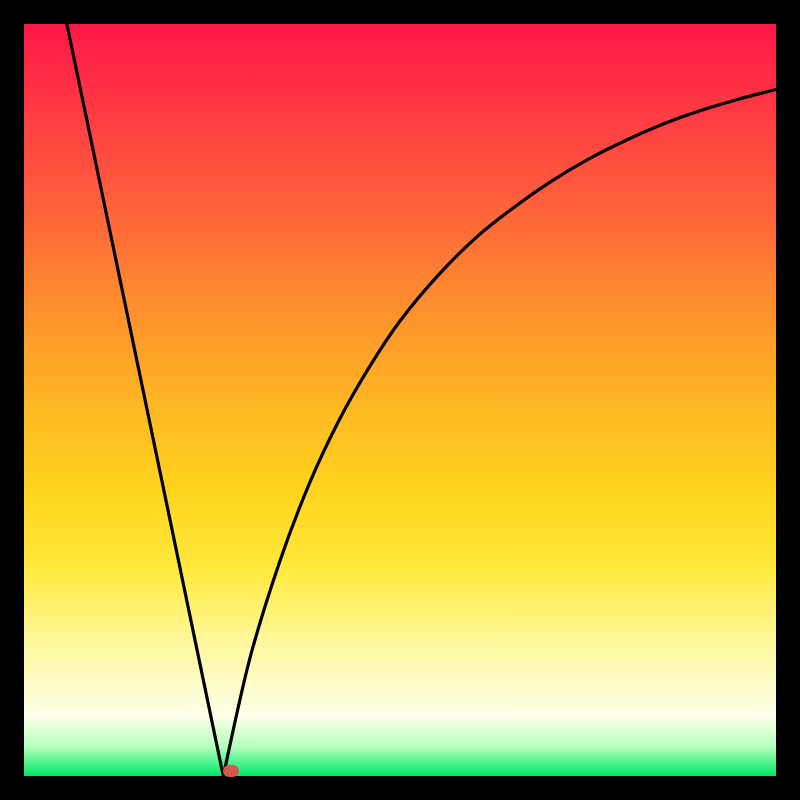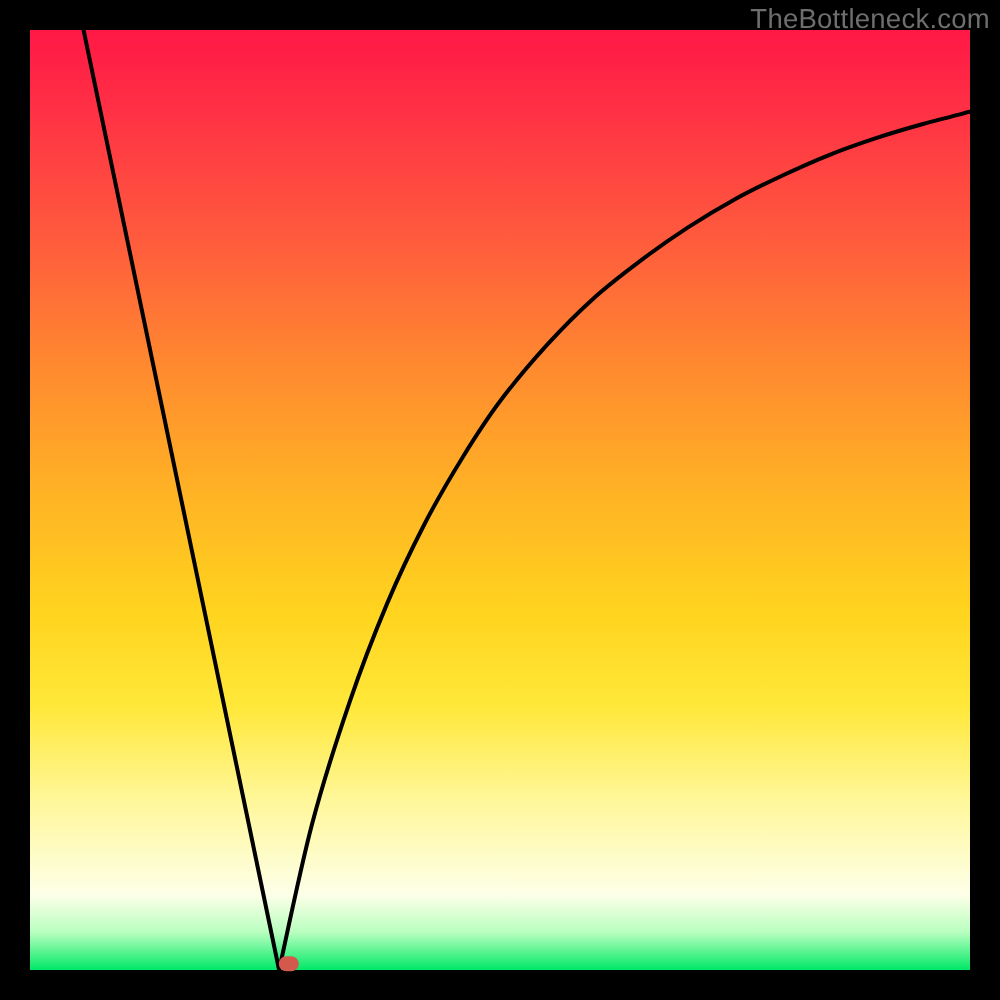--- a/index.html
+++ b/index.html
@@ -63,20 +63,19 @@
     height: 12px;
     background: #d4594d;
     border-radius: 6px;
     transform: translate(-50%, -50%);
   }
 </style>
 </head>
 <body>
 
 <div class="frame">
-  <div class="watermark">TheBottleneck.com</div>
   <div class="plot-area">
     <svg class="curve" viewBox="0 0 752 752" preserveAspectRatio="none">
       <path id="curve-path" fill="none" stroke="#000" stroke-width="3.2" stroke-linecap="round" stroke-linejoin="round" d="M 42.864000000000004 0 L 199.28 752 L 199.28 752 C 203.66666666666666 732.5733333333333 216.2 671.16 225.6 635.4399999999999 C 235 599.7199999999999 245.65333333333334 567.1333333333334 255.68 537.6800000000001 C 265.70666666666665 508.22666666666674 275.73333333333335 482.5333333333333 285.76 458.71999999999997 C 295.78666666666663 434.90666666666664 305.8133333333333 414.2266666666667 315.84 394.8 C 325.8666666666667 375.37333333333333 335.8933333333333 358.4533333333333 345.92 342.15999999999997 C 355.9466666666667 325.8666666666666 364.72 312.08000000000004 376 297.04 C 387.28 282 401.0666666666667 265.70666666666665 413.6 251.91999999999996 C 426.1333333333333 238.1333333333333 438.66666666666663 225.60000000000002 451.2 214.32000000000002 C 463.73333333333335 203.04000000000002 476.26666666666665 193.64000000000001 488.8 184.24 C 501.33333333333337 174.84 513.8666666666667 166.0666666666666 526.4 157.91999999999996 C 538.9333333333333 149.7733333333333 551.4666666666667 142.25333333333336 564 135.36000000000004 C 576.5333333333333 128.46666666666673 589.0666666666667 122.45066666666669 601.6 116.56000000000002 C 614.1333333333333 110.66933333333334 626.6666666666666 105.02933333333334 639.1999999999999 100.016 C 651.7333333333332 95.00266666666667 664.2666666666668 90.61599999999999 676.8000000000001 86.47999999999999 C 689.3333333333334 82.344 701.8666666666667 78.70933333333332 714.4 75.19999999999999 C 726.9333333333333 71.69066666666666 745.7333333333333 67.05333333333331 752 65.42399999999998 "></path>
     </svg>
     <div class="marker" id="marker" style="left: 206.8px; top: 747.488px;"></div>
   </div>
 </div>
 
 </body></html>

